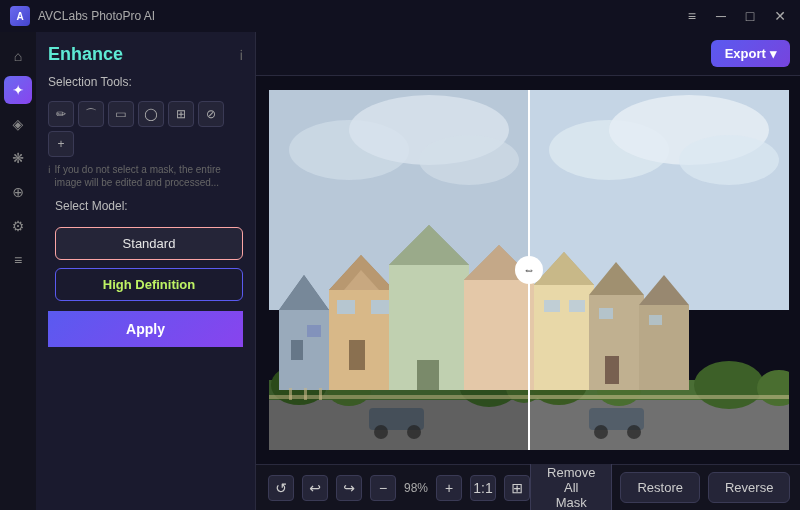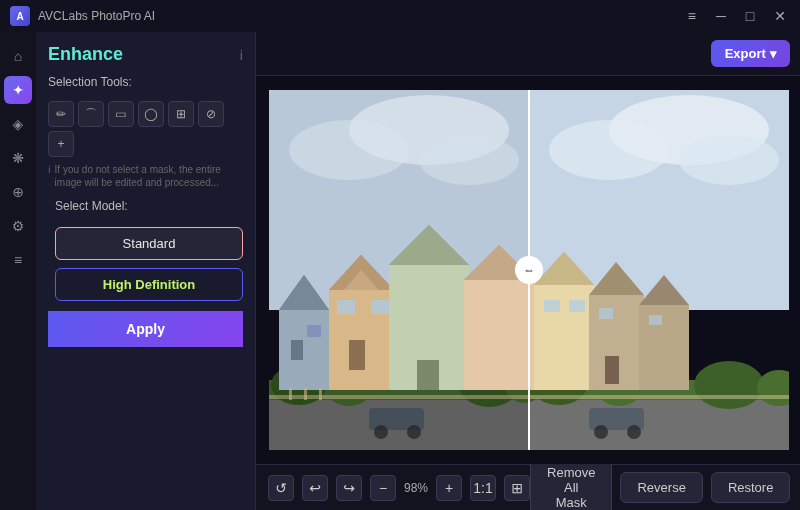--- a/index.html
+++ b/index.html
@@ -570,19 +570,19 @@
         <button class="zoom-btn">↩</button>
         <button class="zoom-btn">↪</button>
         <button class="zoom-btn">−</button>
         <span class="zoom-level">98%</span>
         <button class="zoom-btn">+</button>
         <button class="zoom-btn">1:1</button>
         <button class="zoom-btn">⊞</button>
       </div>
       <div class="bottom-actions">
         <button class="bottom-btn">Remove All Mask</button>
+        <button class="bottom-btn">Restore</button>
         <button class="bottom-btn">Reverse</button>
-        <button class="bottom-btn">Restore</button>
       </div>
     </div>
 
   </div>
 </div>
 
 </body></html>

